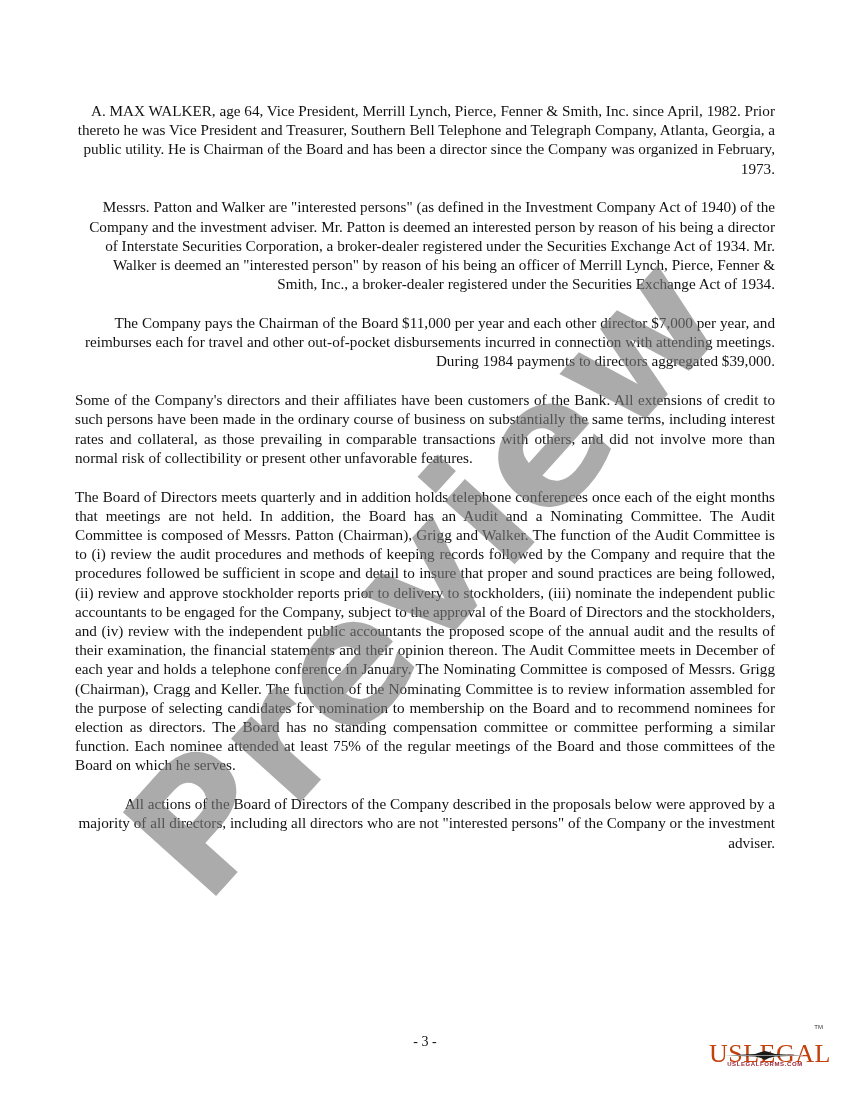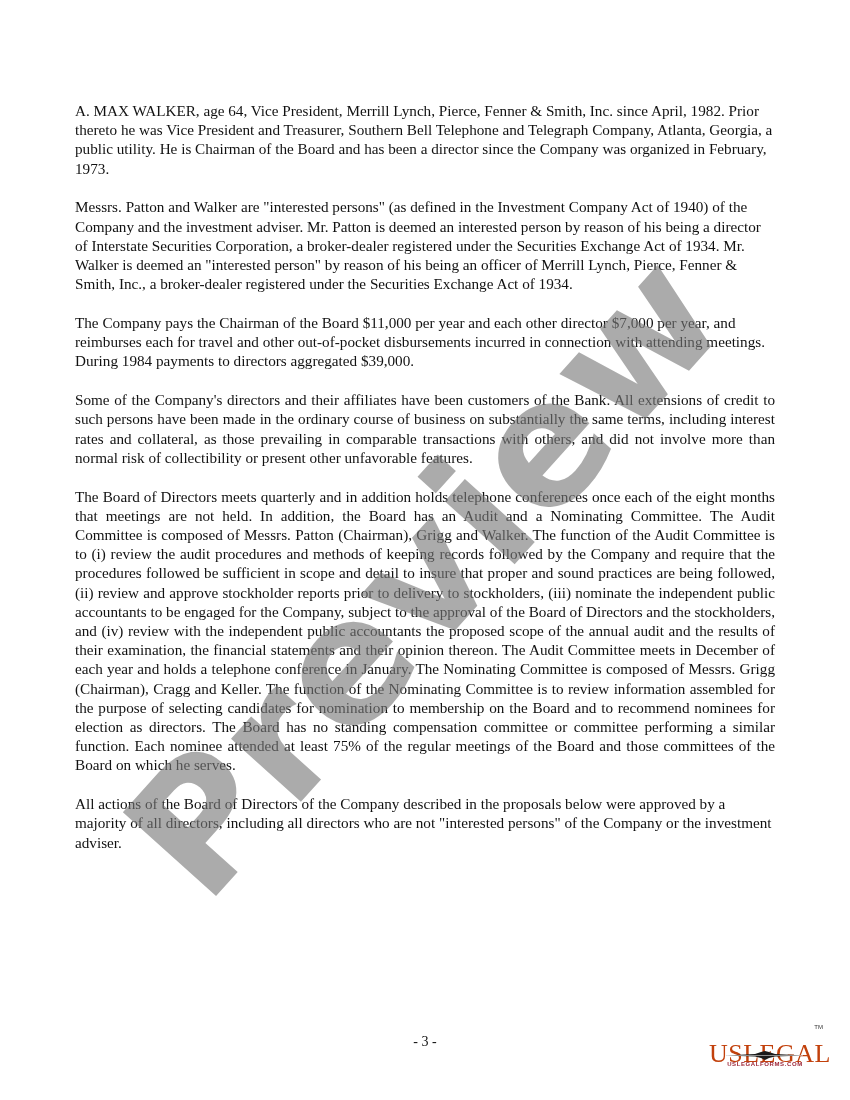--- a/index.html
+++ b/index.html
@@ -2,21 +2,21 @@
 <html><head>
   <meta charset="utf-8">
   <style>
     html, body { margin: 0; padding: 0; background: #ffffff; }
     body { width: 850px; height: 1100px; position: relative; overflow: hidden; }
     .page {
       position: absolute; left: 75px; top: 101px; width: 700px;
       font-family: "Liberation Serif", serif; font-size: 15.2px; line-height: 19.2px;
       color: #111111;
     }
-    .page p { margin: 0 0 19.6px 0; }
+    .page p { margin: 0 0 19.6px 0; text-align: right; }
     .page p.just { text-align: justify; text-align-last: left; }
     .page p.heading { text-align: center; margin-top: 2px; }
     .page-number {
       position: absolute; left: 0; width: 850px; top: 1034px; text-align: center;
       font-family: "Liberation Serif", serif; font-size: 14px; color: #111;
     }
     .watermark {
       position: absolute; left: 425px; top: 575px;
       transform: translate(-50%, -50%) rotate(-48deg);
       font-family: "DejaVu Sans", sans-serif; font-weight: bold;

